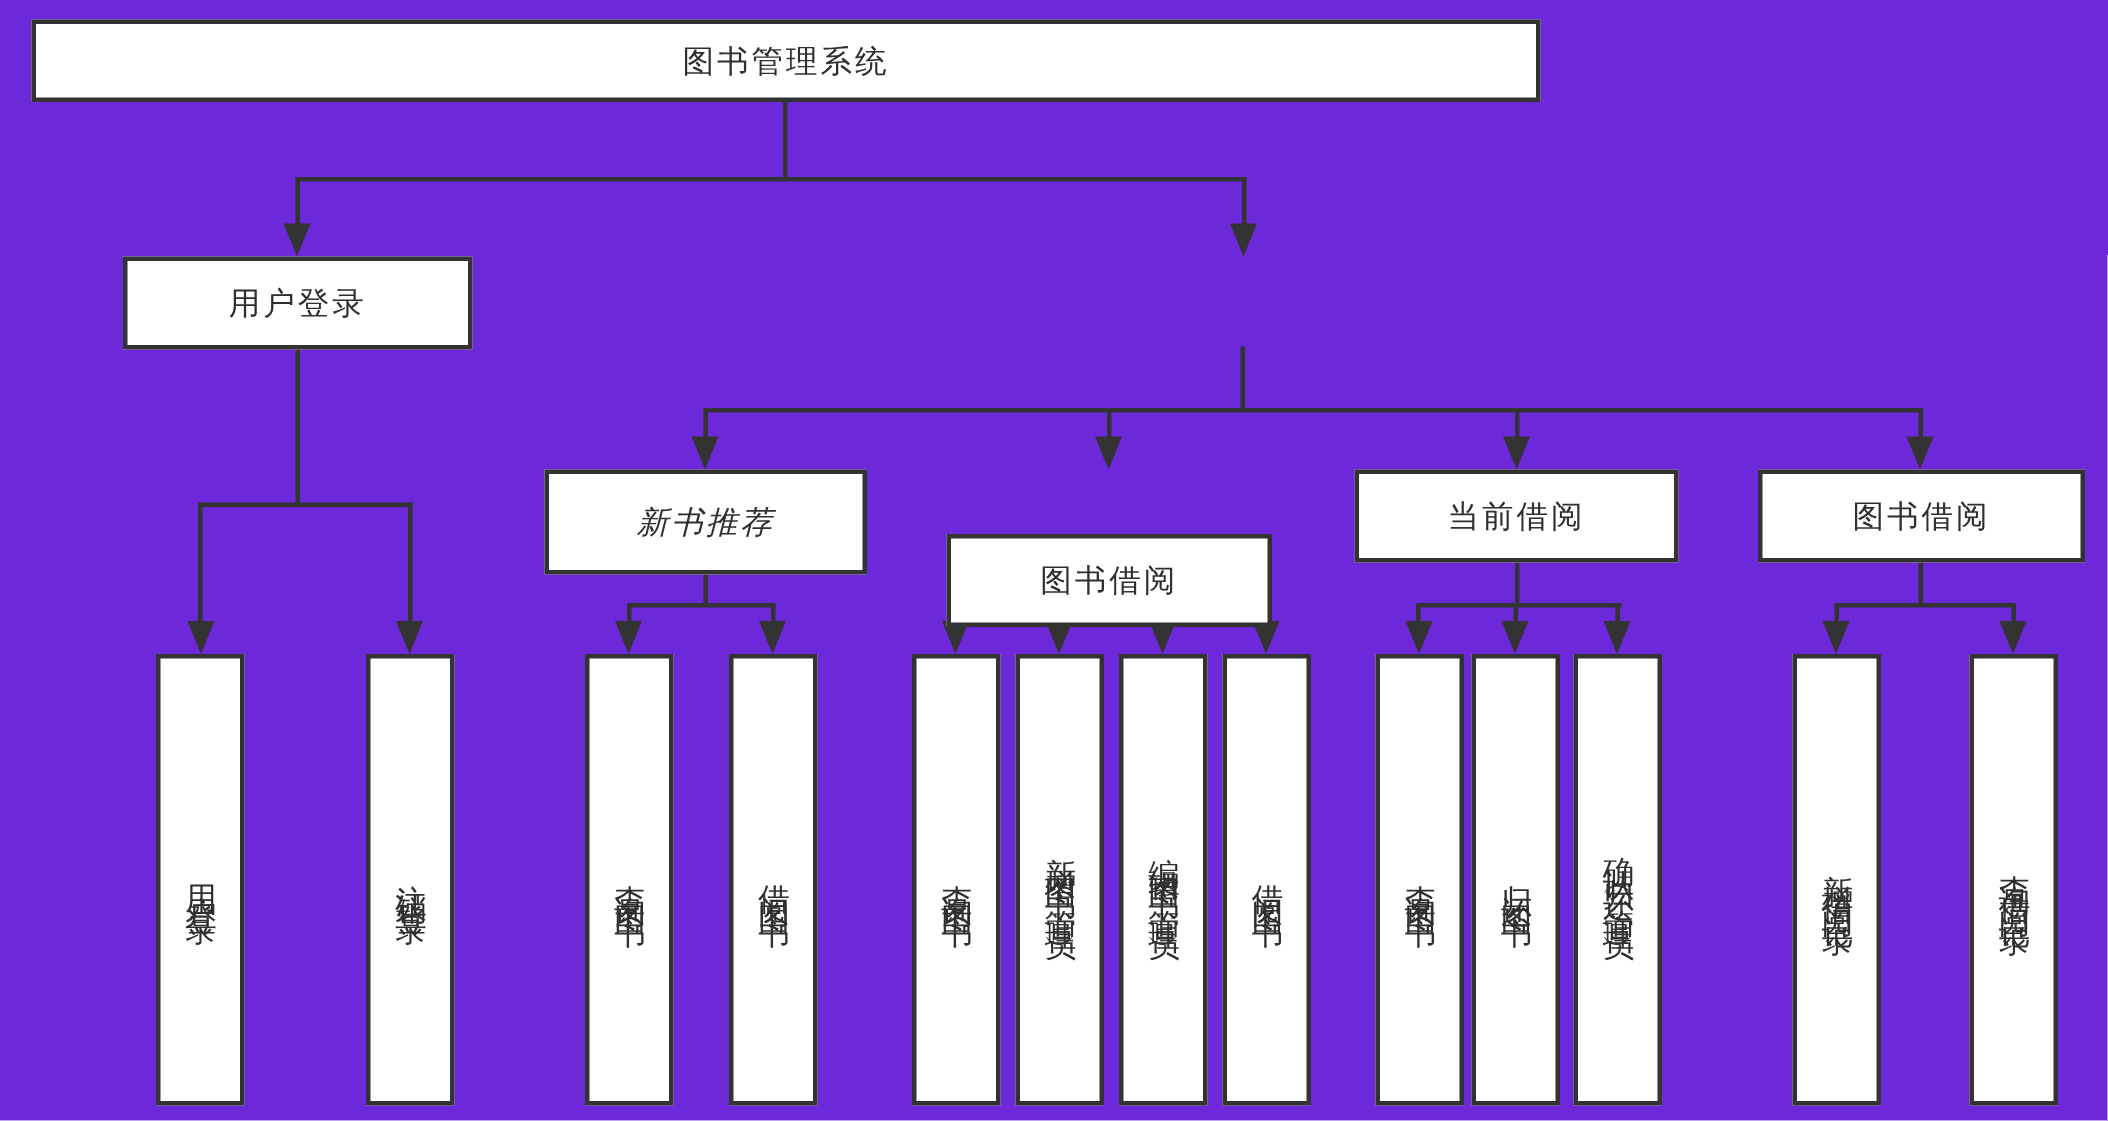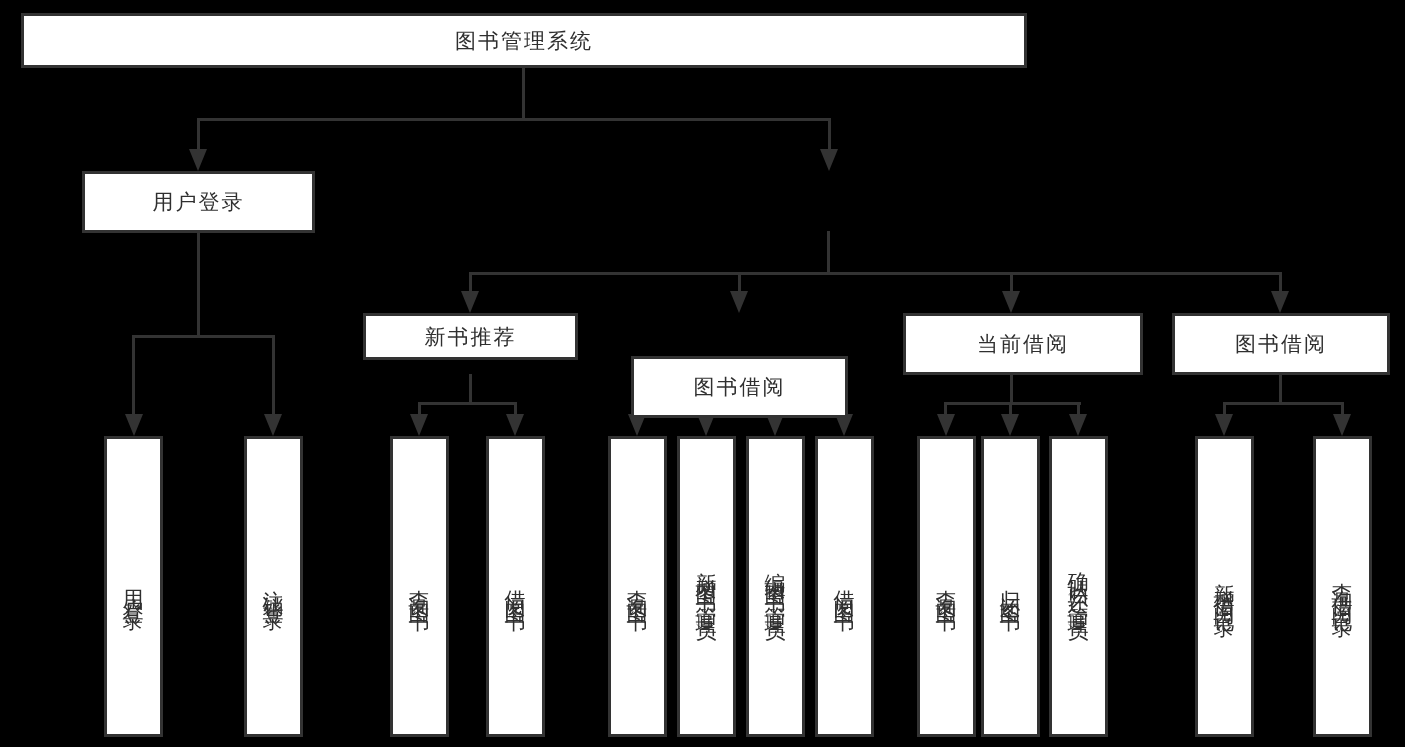--- a/index.html
+++ b/index.html
@@ -1,17 +1,17 @@
 <!DOCTYPE html>
 <html style="--line: #333333; --text: #2f2f2f; --wm: #e9a79f;"><head>
 <meta charset="utf-8">
 <style>
   :root { --line:#333333; --text:#2f2f2f; --wm:#e9a79f; }
   html,body{margin:0;padding:0;background:#fff;}
-  .stage{position:relative;width:1405px;height:747px;background:#000000;overflow:hidden;
+  .stage{position:relative;width:1405px;height:747px;background:#6d28d9;overflow:hidden;
          font-family:"Liberation Sans","DejaVu Sans",sans-serif;}
   .box{position:absolute;box-sizing:border-box;border:3px solid var(--line);background:#fff;
        display:flex;align-items:center;justify-content:center;
        font-size:21px;color:var(--text);letter-spacing:2px;white-space:nowrap;z-index:2;}
   .vbox{position:absolute;box-sizing:border-box;border:3px solid var(--line);background:#fff;
         display:flex;align-items:center;justify-content:center;
         writing-mode:vertical-rl;text-orientation:mixed;
         font-size:21px;color:var(--text);letter-spacing:7px;line-height:1;z-index:2;}
   .vl{position:absolute;width:3px;background:var(--line);z-index:1;}
   .hl{position:absolute;height:3px;background:var(--line);z-index:1;}
@@ -48,23 +48,23 @@
   <div class="hl" style="left:469px;top:272px;width:812px;"></div>
   <div class="vl" style="left:469px;top:272px;height:21px;"></div>
   <div class="ar" style="left:461px;top:291px;"></div>
   <div class="vl" style="left:738px;top:272px;height:21px;"></div>
   <div class="ar" style="left:730px;top:291px;"></div>
   <div class="vl" style="left:1010px;top:272px;height:21px;"></div>
   <div class="ar" style="left:1002px;top:291px;"></div>
   <div class="vl" style="left:1279px;top:272px;height:21px;"></div>
   <div class="ar" style="left:1271px;top:291px;"></div>
 
-  <div class="box" style="left:363px;top:313px;width:215px;height:47px;">新书推荐</div>
+  <div class="box" style="left:363px;top:313px;width:215px;height:70px;font-style:italic;">新书推荐</div>
   <div class="box" style="left:631px;top:313px;width:217px;height:62px;margin-top:43px;">图书借阅</div>
-  <div class="box" style="left:903px;top:313px;width:240px;height:62px;">当前借阅</div>
+  <div class="box" style="left:903px;top:313px;width:216px;height:62px;">当前借阅</div>
   <div class="box" style="left:1172px;top:313px;width:218px;height:62px;">图书借阅</div>
 
   <div class="vl" style="left:469px;top:374px;height:30px;"></div>
   <div class="hl" style="left:418px;top:402px;width:99px;"></div>
   <div class="vl" style="left:418px;top:402px;height:16px;"></div>
   <div class="ar" style="left:410px;top:414px;"></div>
   <div class="vl" style="left:514px;top:402px;height:16px;"></div>
   <div class="ar" style="left:506px;top:414px;"></div>
 
   <div class="vl" style="left:738px;top:374px;height:30px;"></div>

